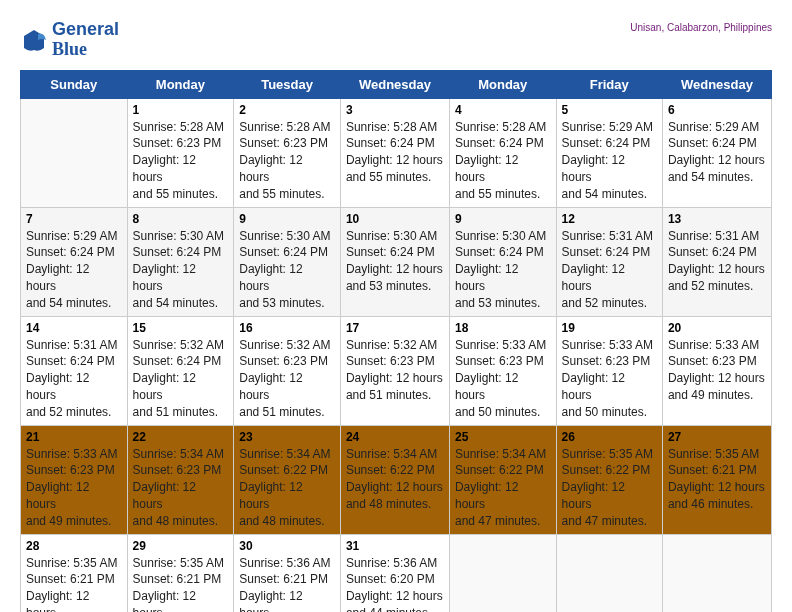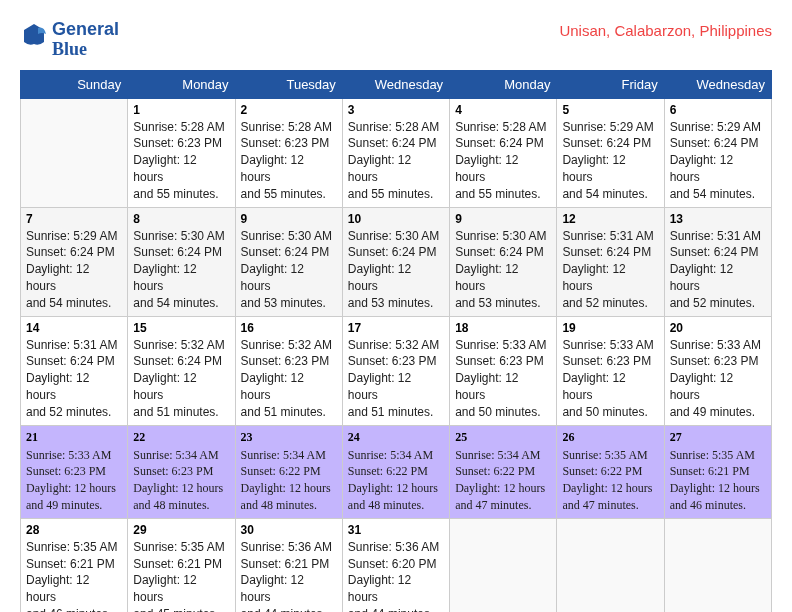--- a/index.html
+++ b/index.html
@@ -11,20 +11,21 @@
       padding: 20px;
     }
     .header {
       display: flex;
       justify-content: space-between;
       align-items: flex-start;
       margin-bottom: 10px;
     }
     .logo {
       display: flex;
+      align-items: center;
     }
     .logo-text {
       font-size: 18px;
       font-weight: bold;
       color: #1a1a2e;
       line-height: 1.1;
     }
     .logo-text span {
       color: #2255a0;
     }
@@ -36,36 +37,36 @@
     .title-block {
       text-align: right;
     }
     .month-title {
       font-size: 42px;
       font-weight: bold;
       color: #1a1a2e;
       line-height: 1;
     }
     .subtitle {
-      font-size: 15px;
-      color: #ef4444;
+      font-size: 10px;
+      color: #701a75;
       margin-top: 2px;
     }
     table {
       width: 100%;
       border-collapse: collapse;
       font-size: 11px;
     }
     thead tr th {
       background-color: #2255a0;
       color: #fff;
-      padding: 6px 6px;
-      text-align: right;
+      padding: 6px 18px;
+      text-align: center;
       font-size: 13px;
-      font-weight: normal;
+      font-weight: bold;
       border: 1px solid #2255a0;
     }
     tbody tr td {
       border: 1px solid #ccc;
       padding: 4px 5px;
       vertical-align: top;
       width: calc(100% / 7);
       min-height: 80px;
     }
     tbody tr {
@@ -262,21 +263,21 @@
 and 50 minutes.</div>
         </td>
         <td>
           <span class="day-number">20</span>
           <div class="day-info" style="white-space: pre-line;">Sunrise: 5:33 AM
 Sunset: 6:23 PM
 Daylight: 12 hours
 and 49 minutes.</div>
         </td>
       </tr>
-      <tr style="background: #c4b5fd; font-family: Liberation Serif, serif;">
+      <tr style="background: #a16207;">
         <td>
           <span class="day-number">21</span>
           <div class="day-info" style="white-space: pre-line;">Sunrise: 5:33 AM
 Sunset: 6:23 PM
 Daylight: 12 hours
 and 49 minutes.</div>
         </td>
         <td>
           <span class="day-number">22</span>
           <div class="day-info" style="white-space: pre-line;">Sunrise: 5:34 AM

